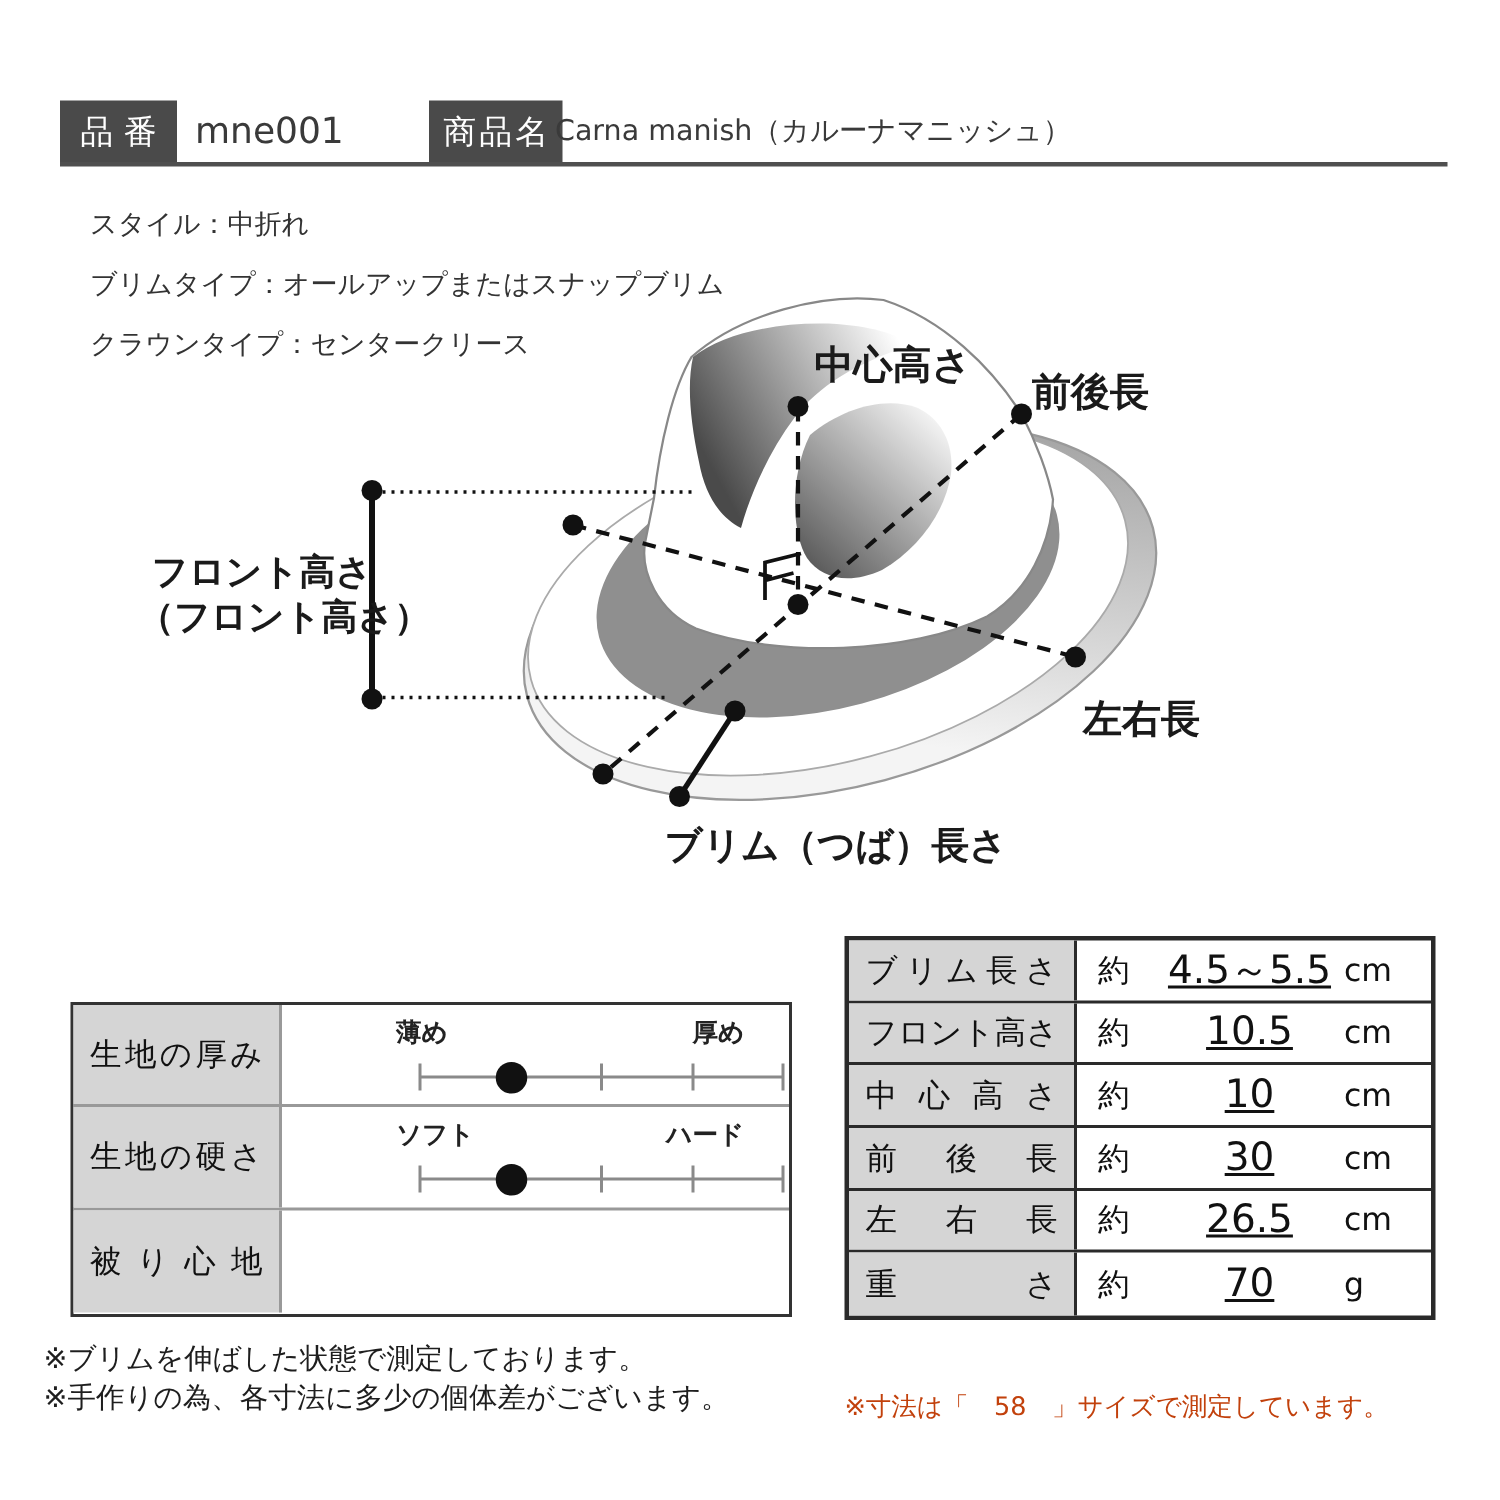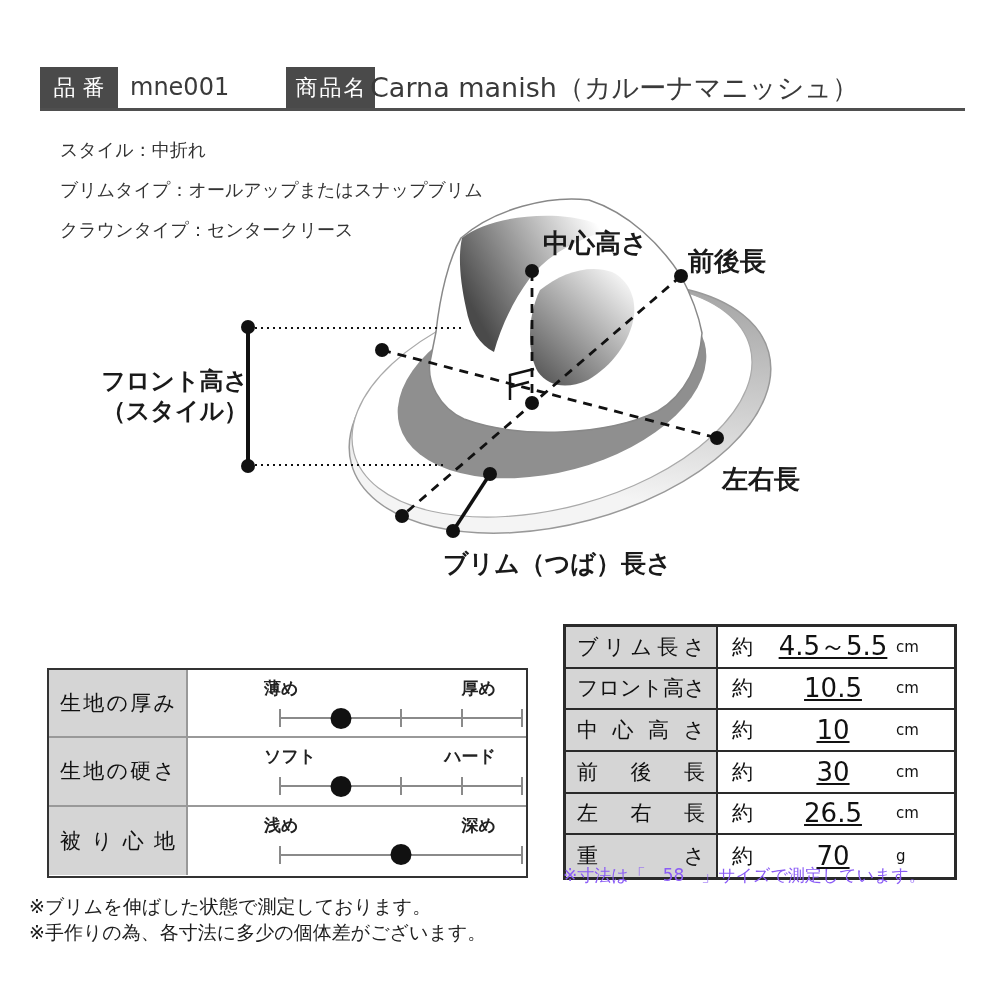--- a/index.html
+++ b/index.html
@@ -11,21 +11,21 @@
 
   
   .tagbox{
     position:absolute;top:67px;height:41px;background:#4a4a4a;color:#fff;
     display:flex;align-items:center;justify-content:center;font-size:22px;
   }
   #tag-partno{left:40px;width:78px;letter-spacing:7px;padding-left:7px;box-sizing:border-box;}
   #tag-product{left:268px;width:89px;letter-spacing:2px;padding-left:2px;box-sizing:border-box;margin-left:18px;}
   .hdrval{position:absolute;top:67px;height:41px;line-height:41px;font-size:24px;color:#3a3a3a;}
   #val-partno{left:130px;}
-  #val-product{left:370px;font-size:27px;text-align:center;}
+  #val-product{left:370px;font-size:19px;text-align:center;}
   #hdr-rule{position:absolute;left:40px;top:108px;width:925px;height:3px;background:#4f4f4f;}
 
   
   .specline{position:absolute;left:60px;font-size:18px;color:#333;height:40px;line-height:40px;white-space:nowrap;}
 
   
   #hat-svg{position:absolute;left:80px;top:180px;}
   .dia-label{font-weight:bold;fill:#1a1a1a;}
   #front-height-label{
     position:absolute;left:92px;top:366px;width:156px;text-align:right;
@@ -61,28 +61,28 @@
   .slabel{
     width:152px;box-sizing:border-box;background:#d5d5d5;border-right:2px solid #2a2a2a;
     display:flex;align-items:center;padding:0 11px;font-size:21px;color:#111;
   }
   .sval{
     flex:1;display:grid;grid-template-columns:38px 1fr 46px;align-items:center;
     padding:0 12px 0 14px;color:#111;
   }
   .approx{font-size:21px;}
   .val{font-size:26px;text-align:center;text-decoration:underline;}
-  .unit{font-size:15px;}
+  .unit{font-size:21px;}
 
   
   .jchars{display:flex;justify-content:space-between;width:100%;}
 
   
   #notes-left{position:absolute;left:29px;top:893px;font-size:19px;color:#1e1e1e;line-height:26px;white-space:nowrap;}
-  #note-right{position:absolute;left:563px;top:864px;font-size:17px;color:#8b5cf6;white-space:nowrap;}
+  #note-right{position:absolute;left:563px;top:926px;font-size:17px;color:#c2410c;white-space:nowrap;}
 </style>
 </head>
 <body>
 
 <div id="tag-partno" class="tagbox">品番</div>
 <div id="val-partno" class="hdrval">mne001</div>
 <div id="tag-product" class="tagbox">商品名</div>
 <div id="val-product" class="hdrval">Carna manish（カルーナマニッシュ）</div>
 <div id="hdr-rule"></div>
 
@@ -147,21 +147,21 @@
   </g>
 
   <text class="dia-label" x="543" y="252" font-size="26">中心高さ</text>
   <text class="dia-label" x="688" y="270" font-size="26">前後長</text>
   <text class="dia-label" x="722" y="488" font-size="26">左右長</text>
   <text class="dia-label" x="443" y="572" font-size="25">ブリム（つば）長さ</text>
 </svg>
 
 <div id="front-height-label">
   <div>フロント高さ</div>
-  <div>（スタイル）</div>
+  <div>（フロント高さ）</div>
 </div>
 
 <div id="fabric-table">
   <div class="frow">
     <div class="flabel">
         <span class="jchars">
           <span>生</span>
           <span>地</span>
           <span>の</span>
           <span>厚</span>
@@ -210,31 +210,20 @@
   </div>
   <div class="frow">
     <div class="flabel">
         <span class="jchars">
           <span>被</span>
           <span>り</span>
           <span>心</span>
           <span>地</span>
         </span>
       </div>
-    <div class="fslider">
-      <div class="minmax">
-        <span>浅め</span>
-        <span>深め</span>
-      </div>
-      <div class="track">
-          <div class="tick" style="left: 0%;"></div>
-          <div class="tick" style="left: 100%;"></div>
-          <div class="dot" style="left: 50%;"></div>
-        </div>
-    </div>
   </div>
 </div>
 
 <div id="size-table">
   <div class="srow">
     <div class="slabel">
         <span class="jchars">
           <span>ブ</span>
           <span>リ</span>
           <span>ム</span>

